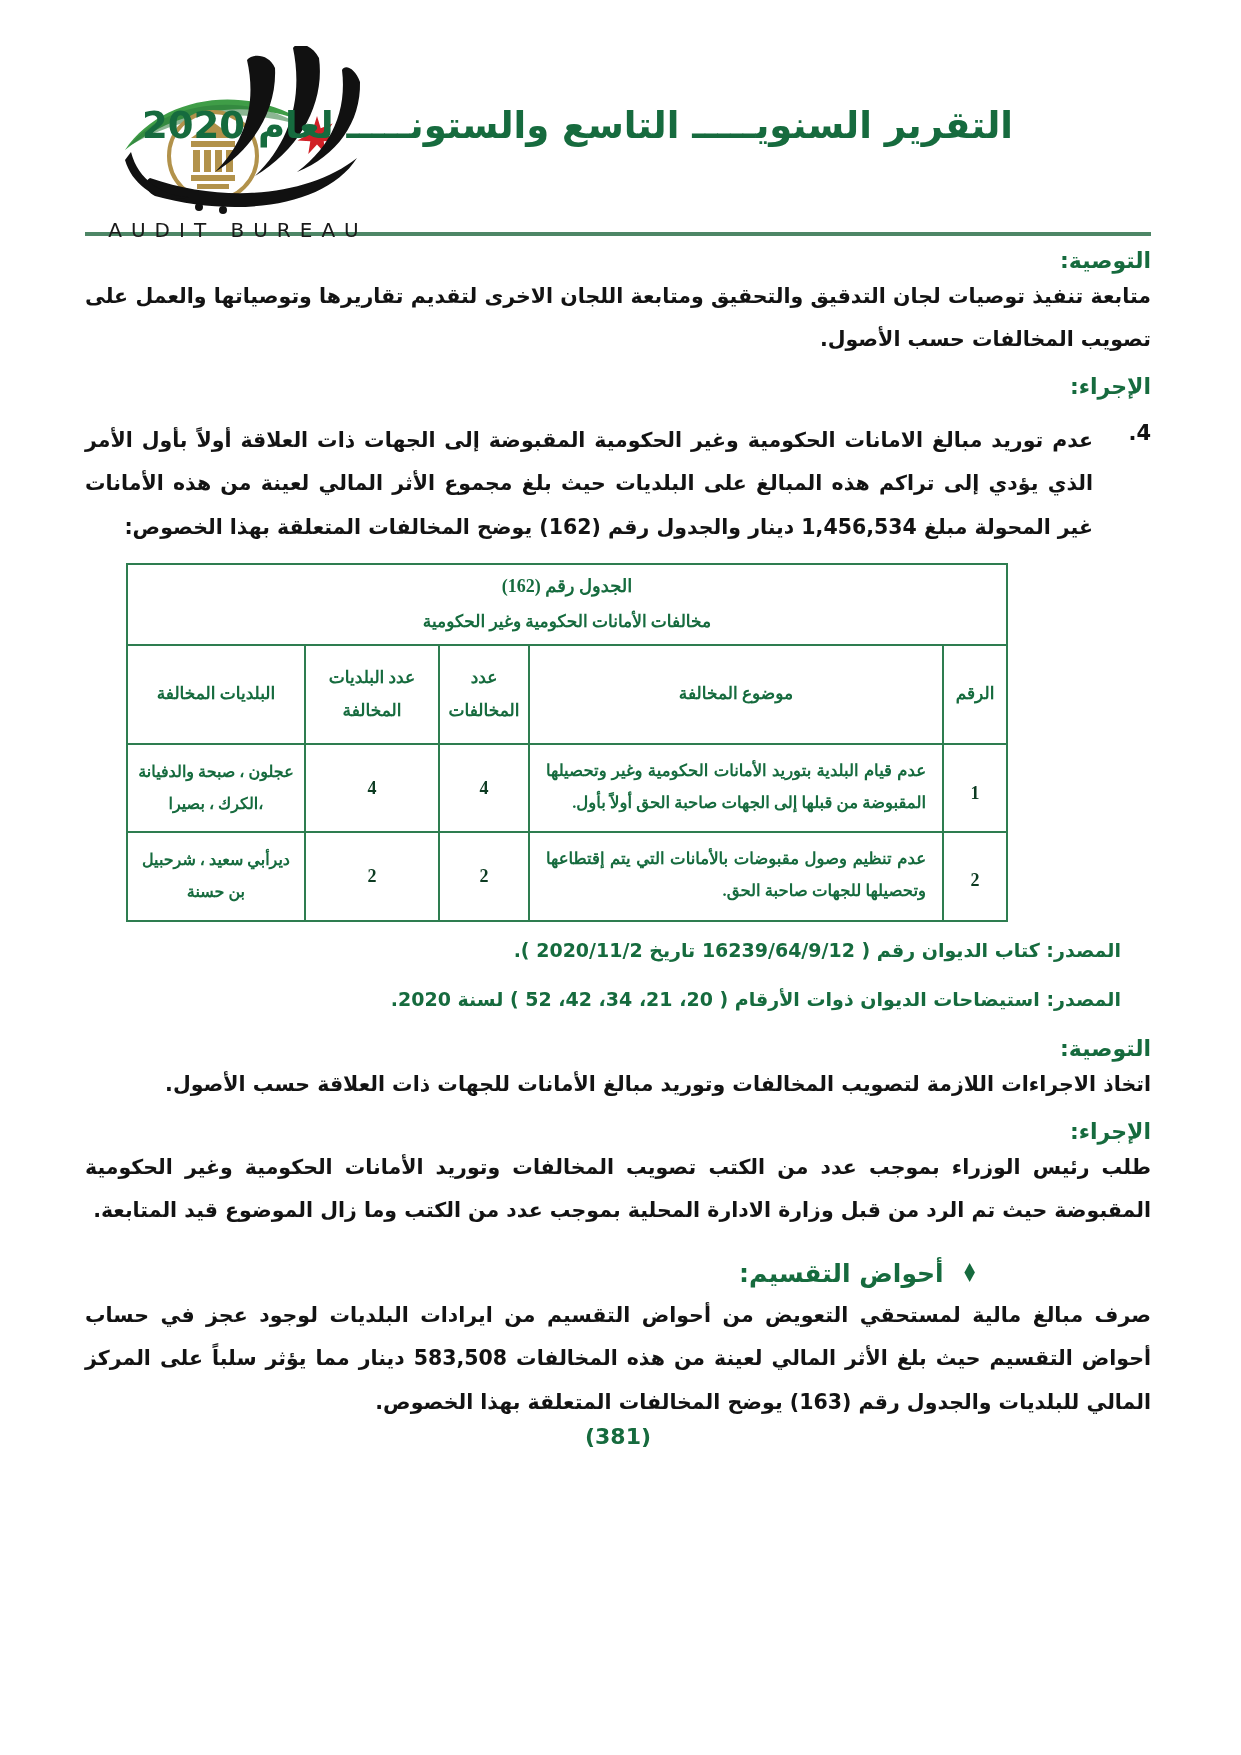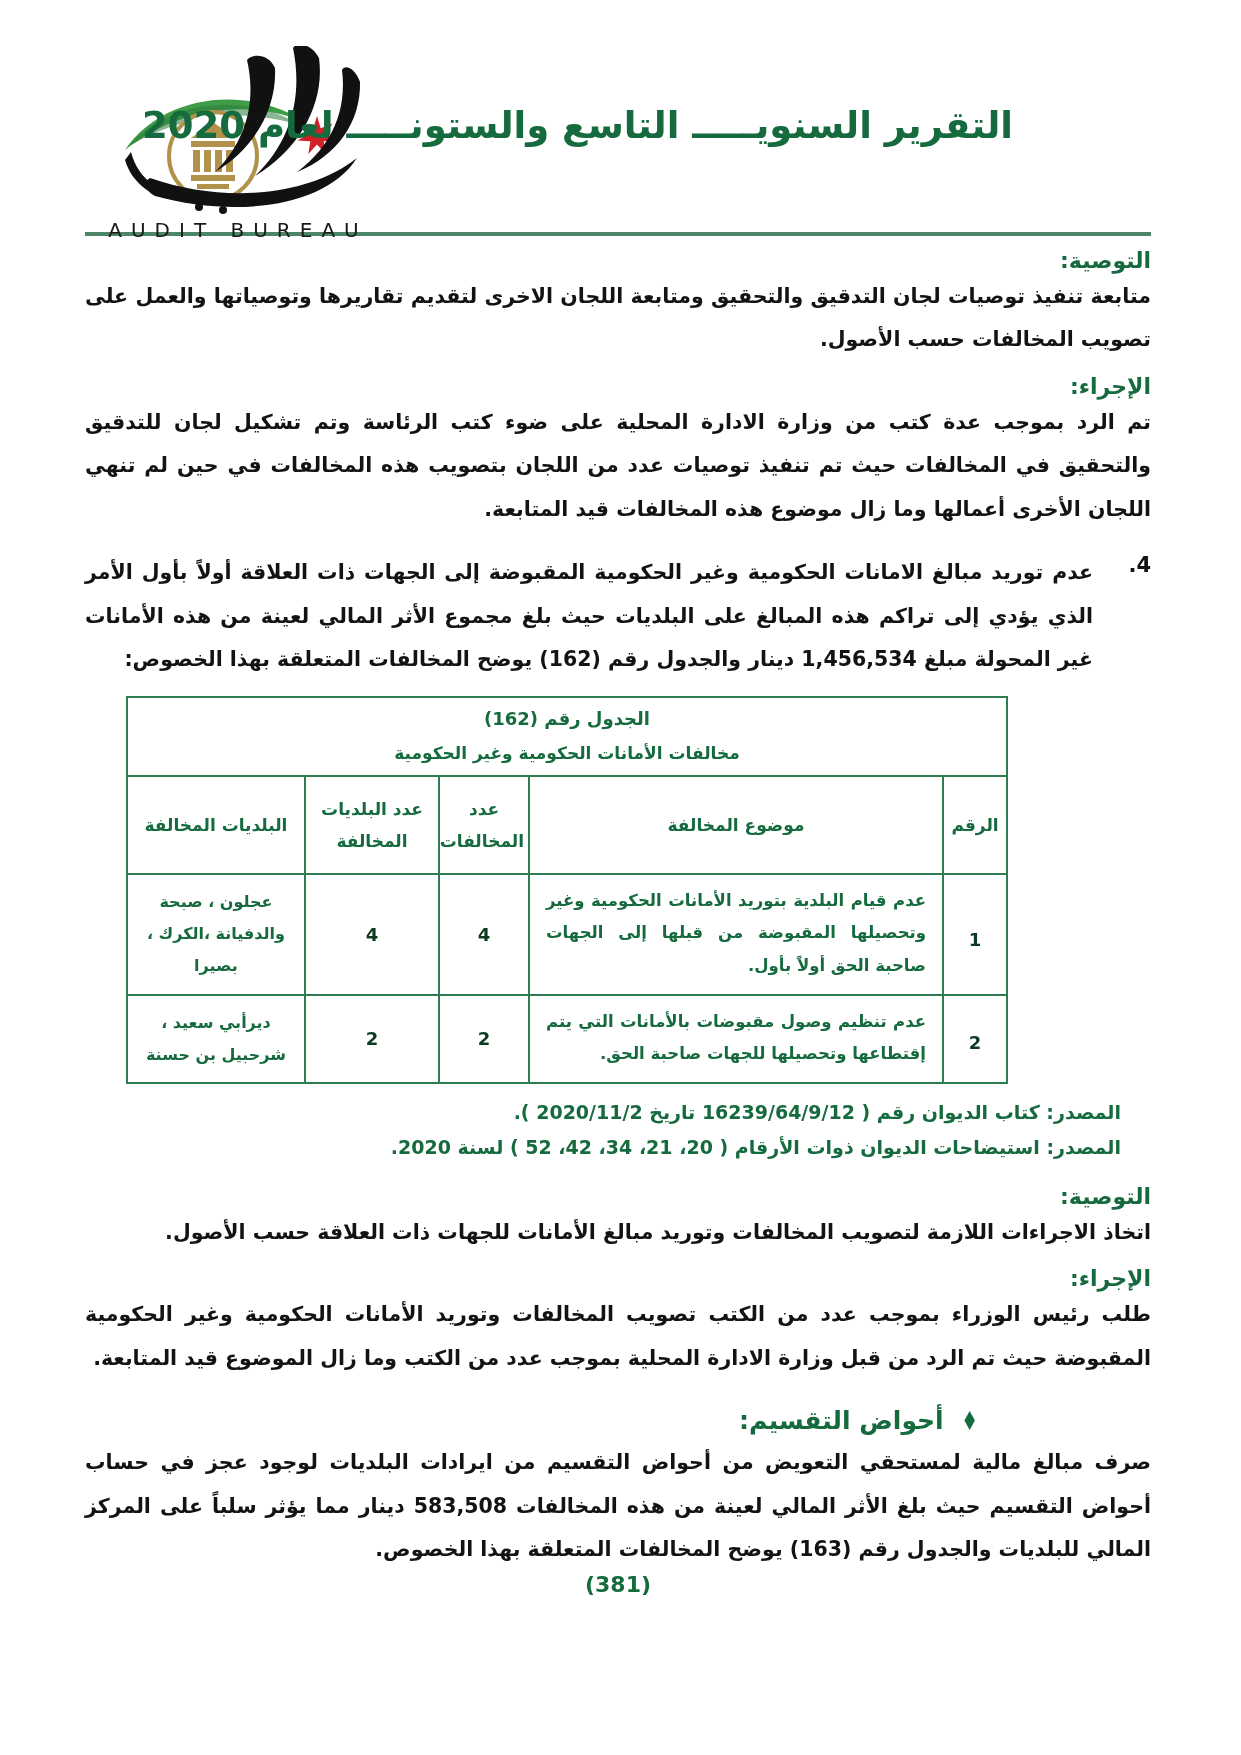--- a/index.html
+++ b/index.html
@@ -25,35 +25,35 @@
 
   
   .main{direction:rtl;color:var(--ink);}
   .h{color:var(--green-dark);font-weight:bold;font-size:22px;margin-top:12px;margin-bottom:2px;}
   .para{font-size:20.5px;font-weight:bold;line-height:2.12;text-align:justify;color:var(--ink);}
   .numbered{display:flex;margin-top:20px;}
   .numbered .num{width:58px;flex:0 0 58px;font-size:21px;font-weight:bold;padding-top:2px;}
   .numbered .para{flex:1;}
 
   
-  table.viol{border-collapse:collapse;direction:rtl;width:880px;margin:14px 143px 0 64px;table-layout:fixed;}
+  table.viol{border-collapse:collapse;direction:rtl;width:880px;margin:14px 143px 0 64px;table-layout:fixed;font-family:Liberation Serif, serif;}
   table.viol td,table.viol th{border:2px solid var(--green-border);vertical-align:middle;}
   td.ttl{padding:10px 6px 12px;text-align:center;}
   td.ttl .t1{color:var(--green-dark);font-weight:bold;font-size:18px;margin-bottom:14px;}
   td.ttl .t2{color:var(--green-dark);font-weight:bold;font-size:17px;}
   tr.hd th{color:var(--green-dark);font-weight:bold;font-size:17px;text-align:center;padding:16px 4px;line-height:1.9;}
   td.cnum{color:#0d3b22;font-weight:bold;font-size:18px;text-align:center;}
   td.subj{color:var(--green-dark);font-weight:bold;font-size:16.5px;text-align:justify;padding:10px 16px 12px;line-height:1.95;}
   td.subj2{vertical-align:top;}
   td.muni{color:var(--green-dark);font-weight:bold;font-size:16px;text-align:center;padding:8px 8px;line-height:2.0;}
   col.c-num{width:64px;} col.c-subj{width:414px;} col.c-v{width:90px;} col.c-mc{width:134px;} col.c-m{width:178px;}
 
   
   .src{color:var(--green-dark);font-weight:bold;font-size:19px;text-align:right;margin-left:0;margin-right:30px;line-height:1.55;direction:rtl;}
-  .src-block{margin-top:14px;display:flex;flex-direction:column;gap:5px;}
+  .src-block{margin-top:14px;display:flex;flex-direction:column;gap:20px;}
 
   .gap-top{margin-top:22px;}
 
   
   .bullet-h{display:flex;align-items:center;gap:14px;margin-top:26px;padding-right:170px;color:var(--green-dark);font-weight:bold;font-size:25px;}
   .diamond{color:var(--green-dark);font-size:26px;line-height:1;transform:scaleX(.72);}
 
   .pagenum{color:var(--green-dark);font-weight:bold;font-size:22px;text-align:center;direction:ltr;}
 </style>
 </head>
@@ -98,21 +98,20 @@
   </div>
 
   <div class="rule"></div>
 
   <div class="main">
 
     <div class="h">التوصية:</div>
     <div class="para">متابعة تنفيذ توصيات لجان التدقيق والتحقيق ومتابعة اللجان الاخرى لتقديم تقاريرها وتوصياتها والعمل على تصويب المخالفات حسب الأصول.</div>
 
     <div class="h">الإجراء:</div>
-    <div class="para">تم الرد بموجب عدة كتب من وزارة الادارة المحلية على ضوء كتب الرئاسة وتم تشكيل لجان للتدقيق والتحقيق في المخالفات حيث تم تنفيذ توصيات عدد من اللجان بتصويب هذه المخالفات في حين لم تنهي اللجان الأخرى أعمالها  وما زال موضوع هذه المخالفات قيد المتابعة.</div>
 
     <div class="numbered">
       <div class="num">4.</div>
       <div class="para">عدم توريد مبالغ الامانات الحكومية وغير الحكومية المقبوضة إلى الجهات ذات العلاقة أولاً بأول الأمر الذي يؤدي إلى تراكم هذه المبالغ على البلديات حيث بلغ مجموع الأثر المالي لعينة من هذه الأمانات غير المحولة مبلغ 1,456,534 دينار والجدول رقم (162) يوضح المخالفات المتعلقة بهذا الخصوص:</div>
     </div>
 
     <table class="viol">
       <colgroup>
         <col class="c-num">
           <col class="c-subj">

